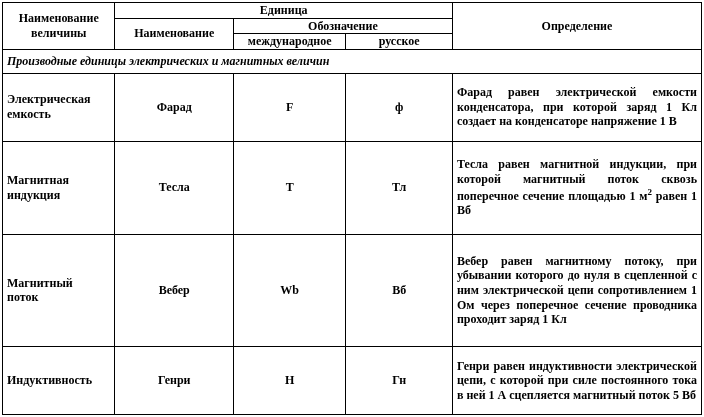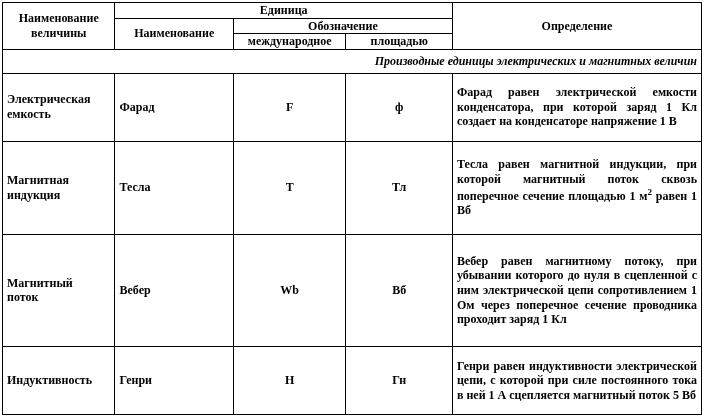--- a/index.html
+++ b/index.html
@@ -39,31 +39,32 @@
     text-align: center;
     font-weight: bold;
     font-family: "Liberation Serif", serif;
     font-size: 12.5px;
   }
   .hdr-small {
     font-weight: bold;
     font-size: 11.5px;
   }
   .section-row td {
-    text-align: right;
+    text-align: left;
     font-style: italic;
     font-weight: bold;
     font-size: 13px;
     padding: 4px 0;
   }
   .name-cell {
     font-weight: bold;
     font-size: 12.5px;
   }
   .unit-name-cell {
+    text-align: center;
     font-weight: bold;
     font-size: 12.5px;
   }
   .sym-cell {
     text-align: center;
     font-weight: bold;
     font-size: 13px;
   }
   .def-cell {
     text-align: justify;
@@ -100,21 +101,21 @@
 величины</th>
         <th class="hdr" colspan="3">Единица</th>
         <th class="hdr" rowspan="3">Определение</th>
       </tr>
       <tr>
         <th class="hdr" rowspan="2">Наименование</th>
         <th class="hdr" colspan="2">Обозначение</th>
       </tr>
       <tr>
         <th class="hdr-small">международное</th>
-        <th class="hdr-small">площадью</th>
+        <th class="hdr-small">русское</th>
       </tr>
     </thead>
     <tbody>
       <tr class="section-row">
         <td colspan="5">Производные единицы электрических и магнитных величин</td>
       </tr>
 
       <tr>
         <td class="name-cell" style="white-space: pre-line;">Электрическая
 емкость</td>

